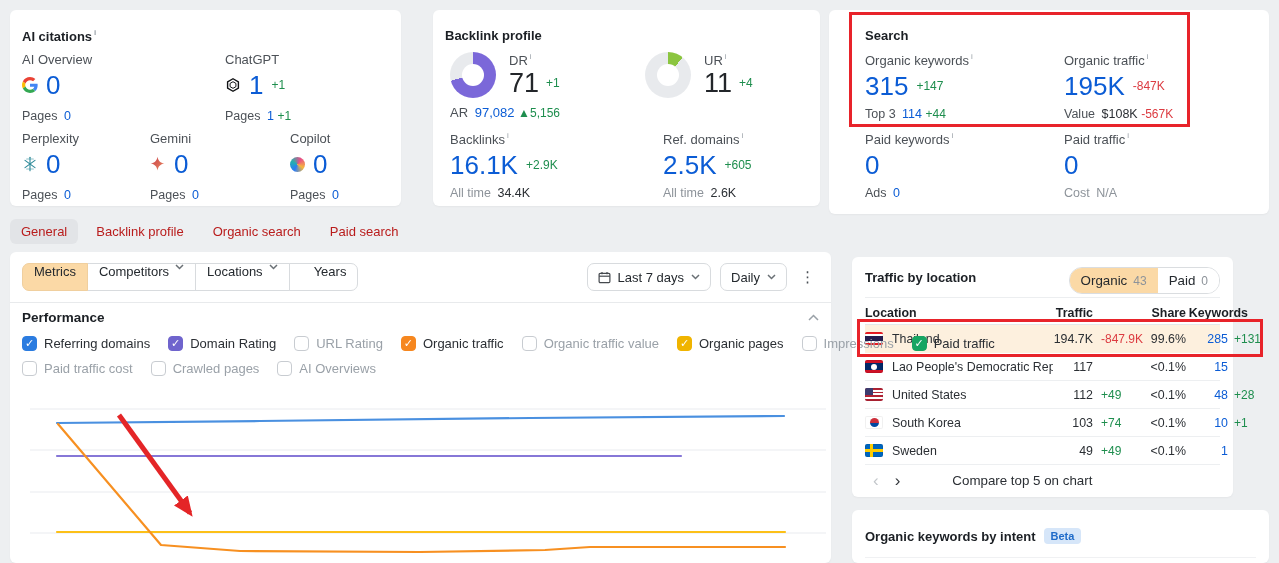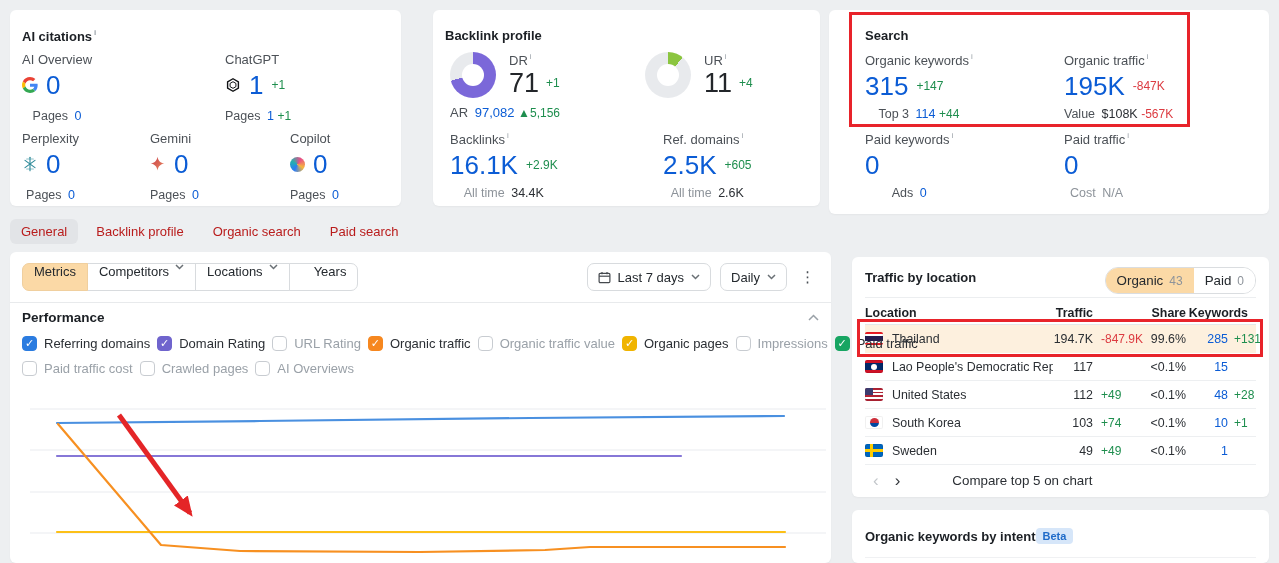--- a/index.html
+++ b/index.html
@@ -11,32 +11,32 @@
     color: #24292e;
     overflow: hidden;
   }
   button { font-family: inherit; background: none; border: none; cursor: pointer; color: inherit; }
 
   .card { position: absolute; background: #fff; border-radius: 6px; box-shadow: 0 1px 2px rgba(27,31,36,.04); }
   #card-ai       { left:10px;  top:10px;  width:391px; height:196px; }
   #card-backlink { left:433px; top:10px;  width:387px; height:196px; }
   #card-search   { left:829px; top:10px;  width:440px; height:204px; }
   #card-main     { left:10px;  top:252px; width:821px; height:311px; }
-  #card-traffic  { left:852px; top:257px; width:417px; height:240px; }
+  #card-traffic  { left:852px; top:257px; width:381px; height:240px; }
   #card-intent   { left:852px; top:510px; width:417px; height:53px;  }
 
   .card-title { position:absolute; font-size:13px; font-weight:bold; color:#1b1f24; }
   .supi { display:inline-block; font-size:8px; color:#9aa1a8; vertical-align:6px; margin-left:2px; }
   .supi::after { content:"i"; }
 
   
   .mblock { position:absolute; }
   .m-label { font-size:13px; color:#4c5157; white-space:nowrap; }
   .m-value { margin-top:3px; font-size:26px; color:#0b5cd5; line-height:30px; white-space:nowrap; display:flex; align-items:center; gap:8px; }
-  .m-sub   { margin-top:6px; font-size:12.5px; color:#4c5157; white-space:nowrap;text-align:center; }
+  .m-sub   { margin-top:6px; font-size:12.5px; color:#4c5157; white-space:nowrap; }
   .delta   { font-size:12px; }
   .delta.pos { color:#1e8e4e; }
   .delta.neg { color:#dc3b41; }
   .blue { color:#0b5cd5; }
   .dark { color:#2b2f34; }
   .gray { color:#8d939a; }
   .m-sub .gap { display:inline-block; width:3px; }
 
   
   .donut { position:absolute; width:46px; height:46px; border-radius:50%; }
@@ -57,21 +57,21 @@
   .seg.active { background:#fbd9a6; border-color:#f0cf9e; position:relative; z-index:1; }
   .right-controls { display:flex; align-items:center; gap:9px; }
   .pill { height:28px; padding:0 10px; font-size:13px; border:1px solid #d8dbde; border-radius:7px; background:#fff; display:inline-flex; align-items:center; gap:7px; }
   .kebab { font-size:15px; color:#4a4f55; padding:0 4px; }
   .chev svg { display:block; }
 
   .divider { position:absolute; left:0; right:0; top:50px; height:1px; background:#e8eaec; }
   .perf-header { position:absolute; left:12px; right:12px; top:58px; display:flex; justify-content:space-between; align-items:center; font-size:13.5px; font-weight:bold; color:#1b1f24; z-index:2; }
 
   
-  .cb-row { position:absolute; left:12px; display:flex; gap:7px; z-index:2; }
+  .cb-row { position:absolute; left:12px; display:flex; gap:18px; z-index:2; }
   #cbrow1 { top:84px; } #cbrow2 { top:109px; }
   .cb { display:inline-flex; align-items:center; gap:7px; font-size:13px; color:#9aa1a8; white-space:nowrap; cursor:pointer; }
   .cb .box { width:15px; height:15px; border-radius:4px; border:1px solid #c8ccd1; background:#fff; display:inline-flex; align-items:center; justify-content:center; color:#fff; font-size:11px; line-height:1; }
   .cb.on { color:#2b2f34; }
   .cb.on .box::after { content:"\2713"; }
 
   #perf-chart { position:absolute; left:0; top:0; z-index:1; }
 
   
   .tl-toggle { position:absolute; right:13px; top:10px; height:27px; display:flex; border:1px solid #dadde0; border-radius:13px; overflow:hidden; font-size:13px; }
@@ -101,21 +101,21 @@
   .flag-la::after { content:""; position:absolute; left:6px; top:4px; width:6px; height:6px; background:#fff; border-radius:50%; }
   .flag-us { background:linear-gradient(180deg,#b22234 0 14%,#fff 14% 28%,#b22234 28% 42%,#fff 42% 56%,#b22234 56% 70%,#fff 70% 84%,#b22234 84%); }
   .flag-us::after { content:""; position:absolute; left:0; top:0; width:8px; height:7px; background:#3c3b6e; }
   .flag-kr { background:#fff; }
   .flag-kr::after { content:""; position:absolute; left:4.5px; top:2px; width:9px; height:9px; border-radius:50%; background:linear-gradient(180deg,#cd2e3a 50%,#0047a0 50%); }
   .flag-se { background:#0065bd; }
   .flag-se::before { content:""; position:absolute; left:5px; top:0; width:3px; height:13px; background:#fecc00; }
   .flag-se::after { content:""; position:absolute; left:0; top:5px; width:18px; height:3px; background:#fecc00; }
 
   
-  .badge { display:inline-block; font-size:11px; color:#1f6bc9; background:#d6e6f9; border-radius:4px; padding:2px 7px; vertical-align:1px; }
+  .badge { display:inline-block; font-size:11px; color:#1f6bc9; background:#d6e6f9; border-radius:4px; padding:2px 7px; margin-left:8px; vertical-align:1px; }
   .intent-div { position:absolute; left:13px; right:13px; top:47px; height:1px; background:#f0f1f3; }
 
   
   .redbox { position:absolute; border:3px solid #e8232a; z-index:6; pointer-events:none; }
   #redbox-search   { left:849px; top:12px;  width:341px; height:115px; }
   #redbox-thailand { left:857px; top:319px; width:406px; height:38px; }
 
   .icon16 { width:16px; height:16px; display:inline-flex; flex:none; }
   .copilot-dot { width:15px; height:15px; border-radius:50%; background:conic-gradient(from 210deg,#2a7cf7,#22b1ae,#e94d87,#f6b73c,#2a7cf7); }
 </style>

